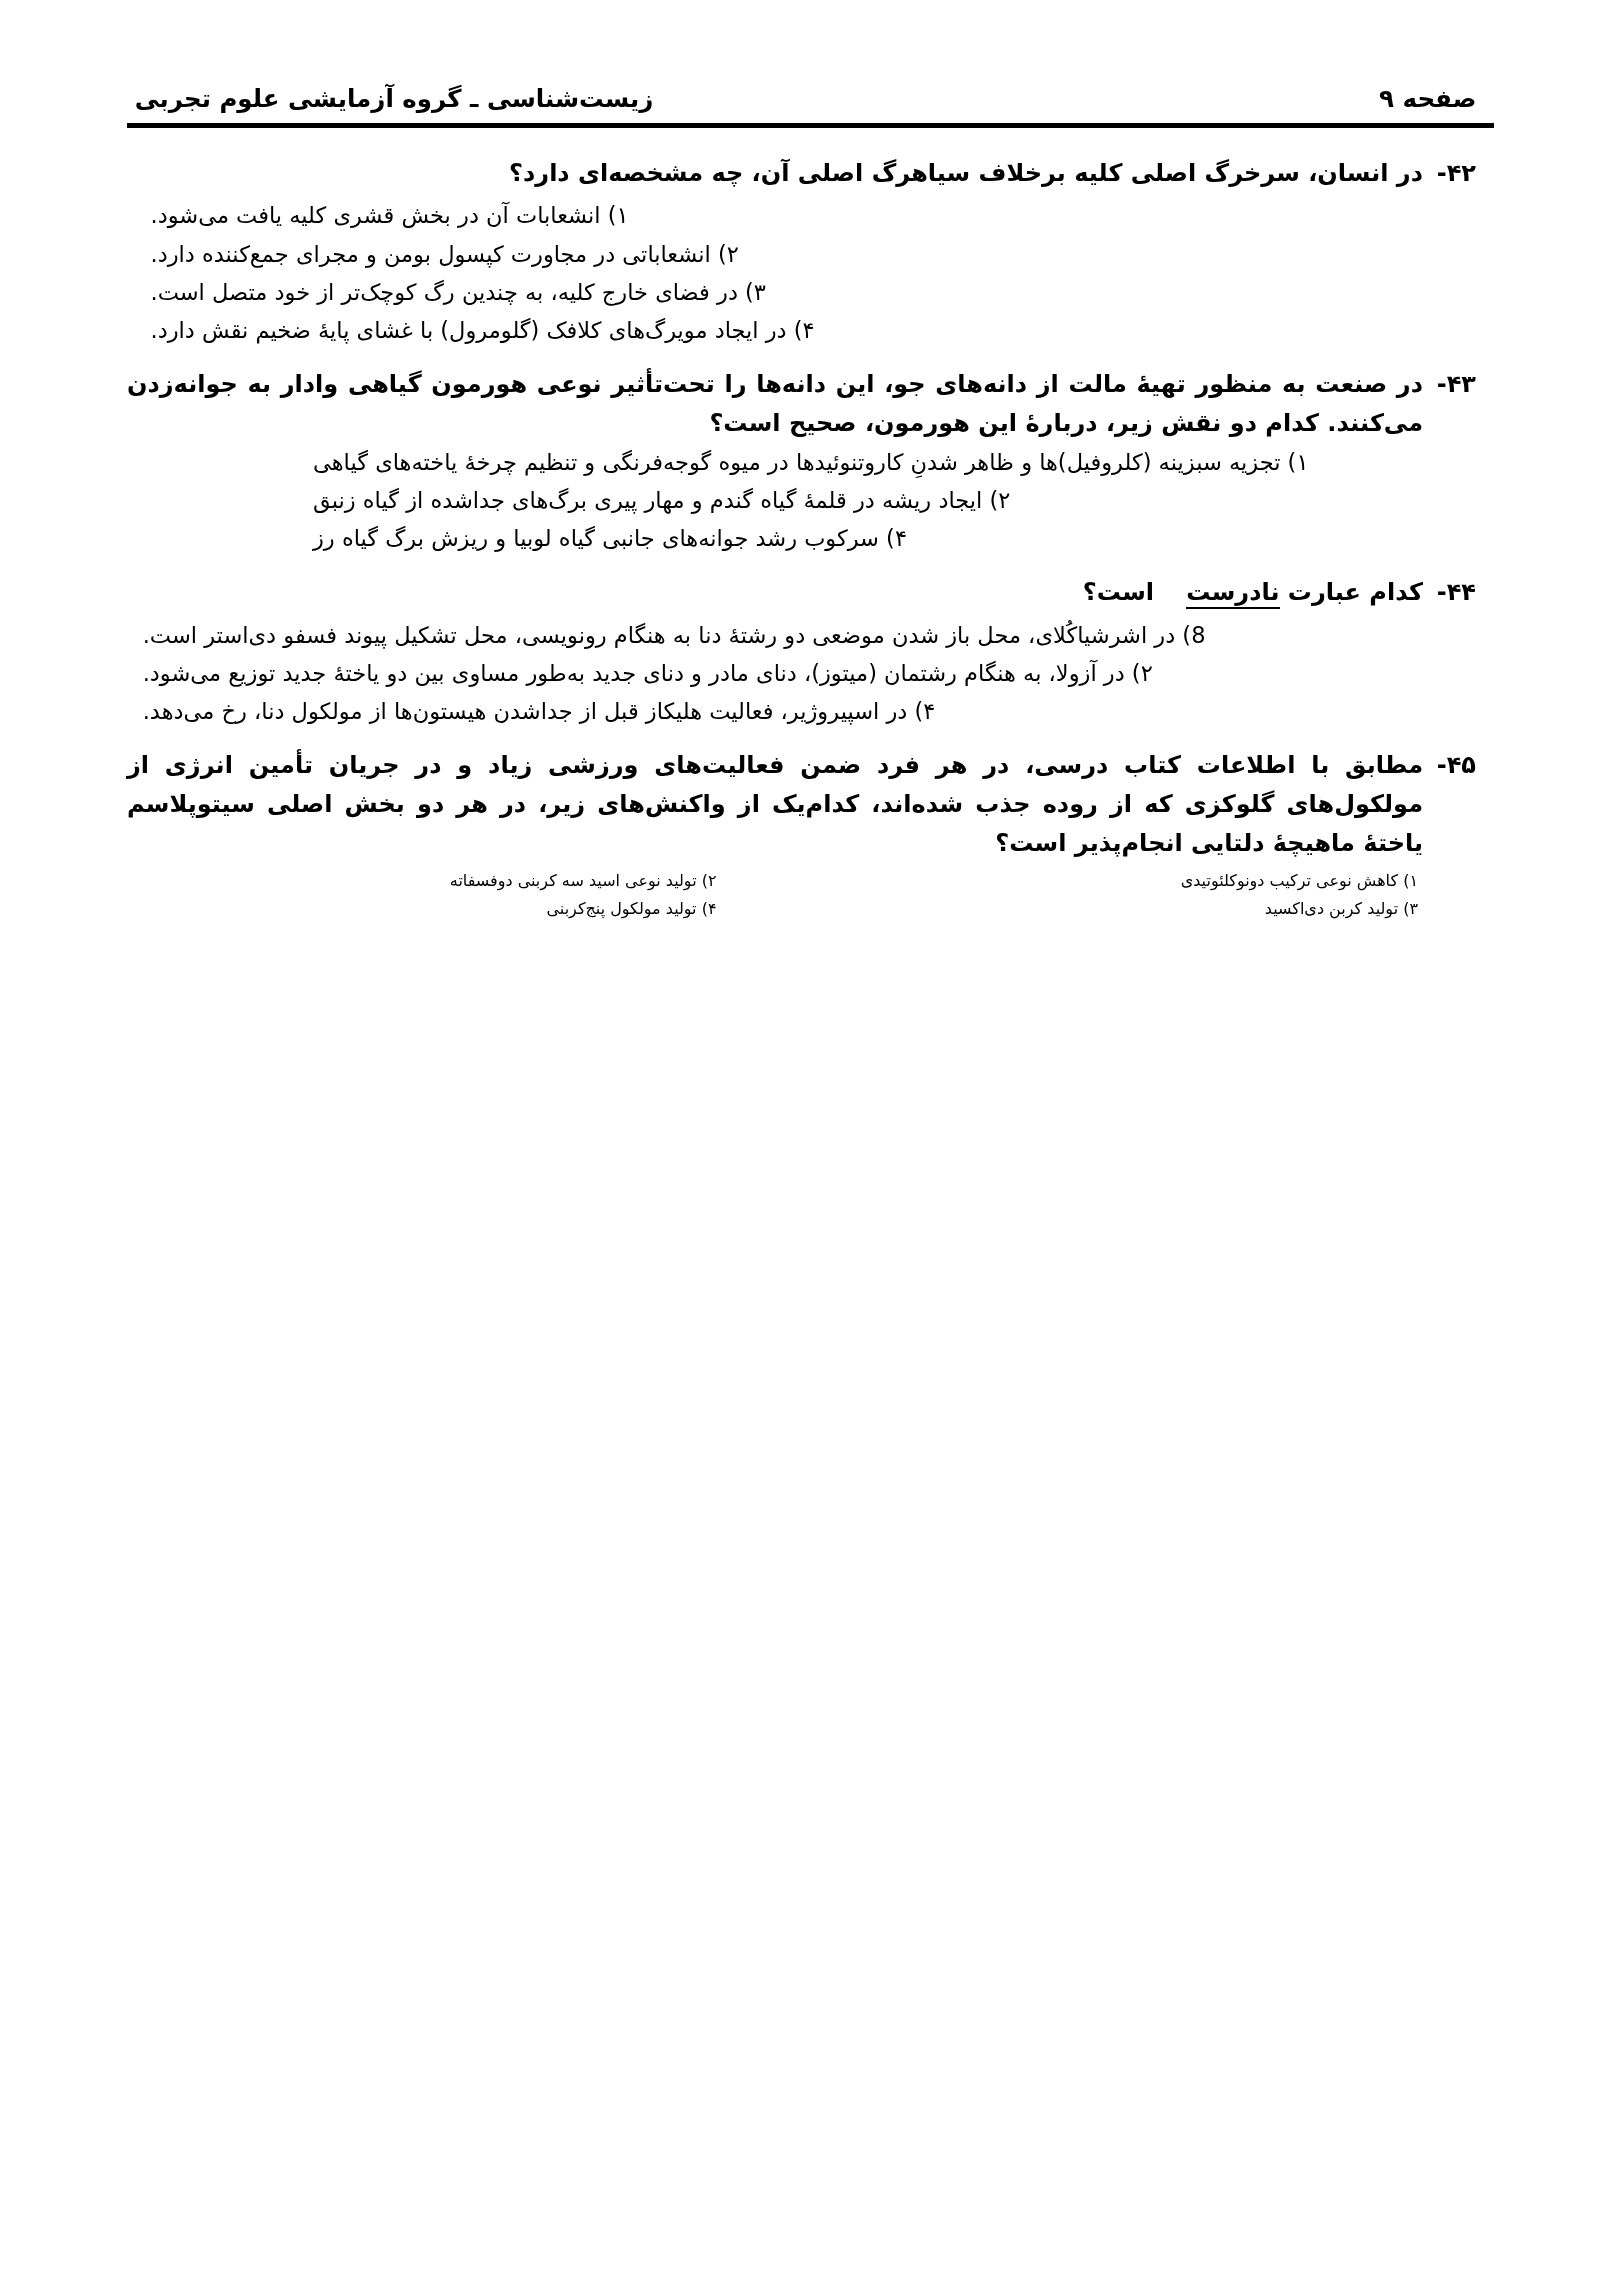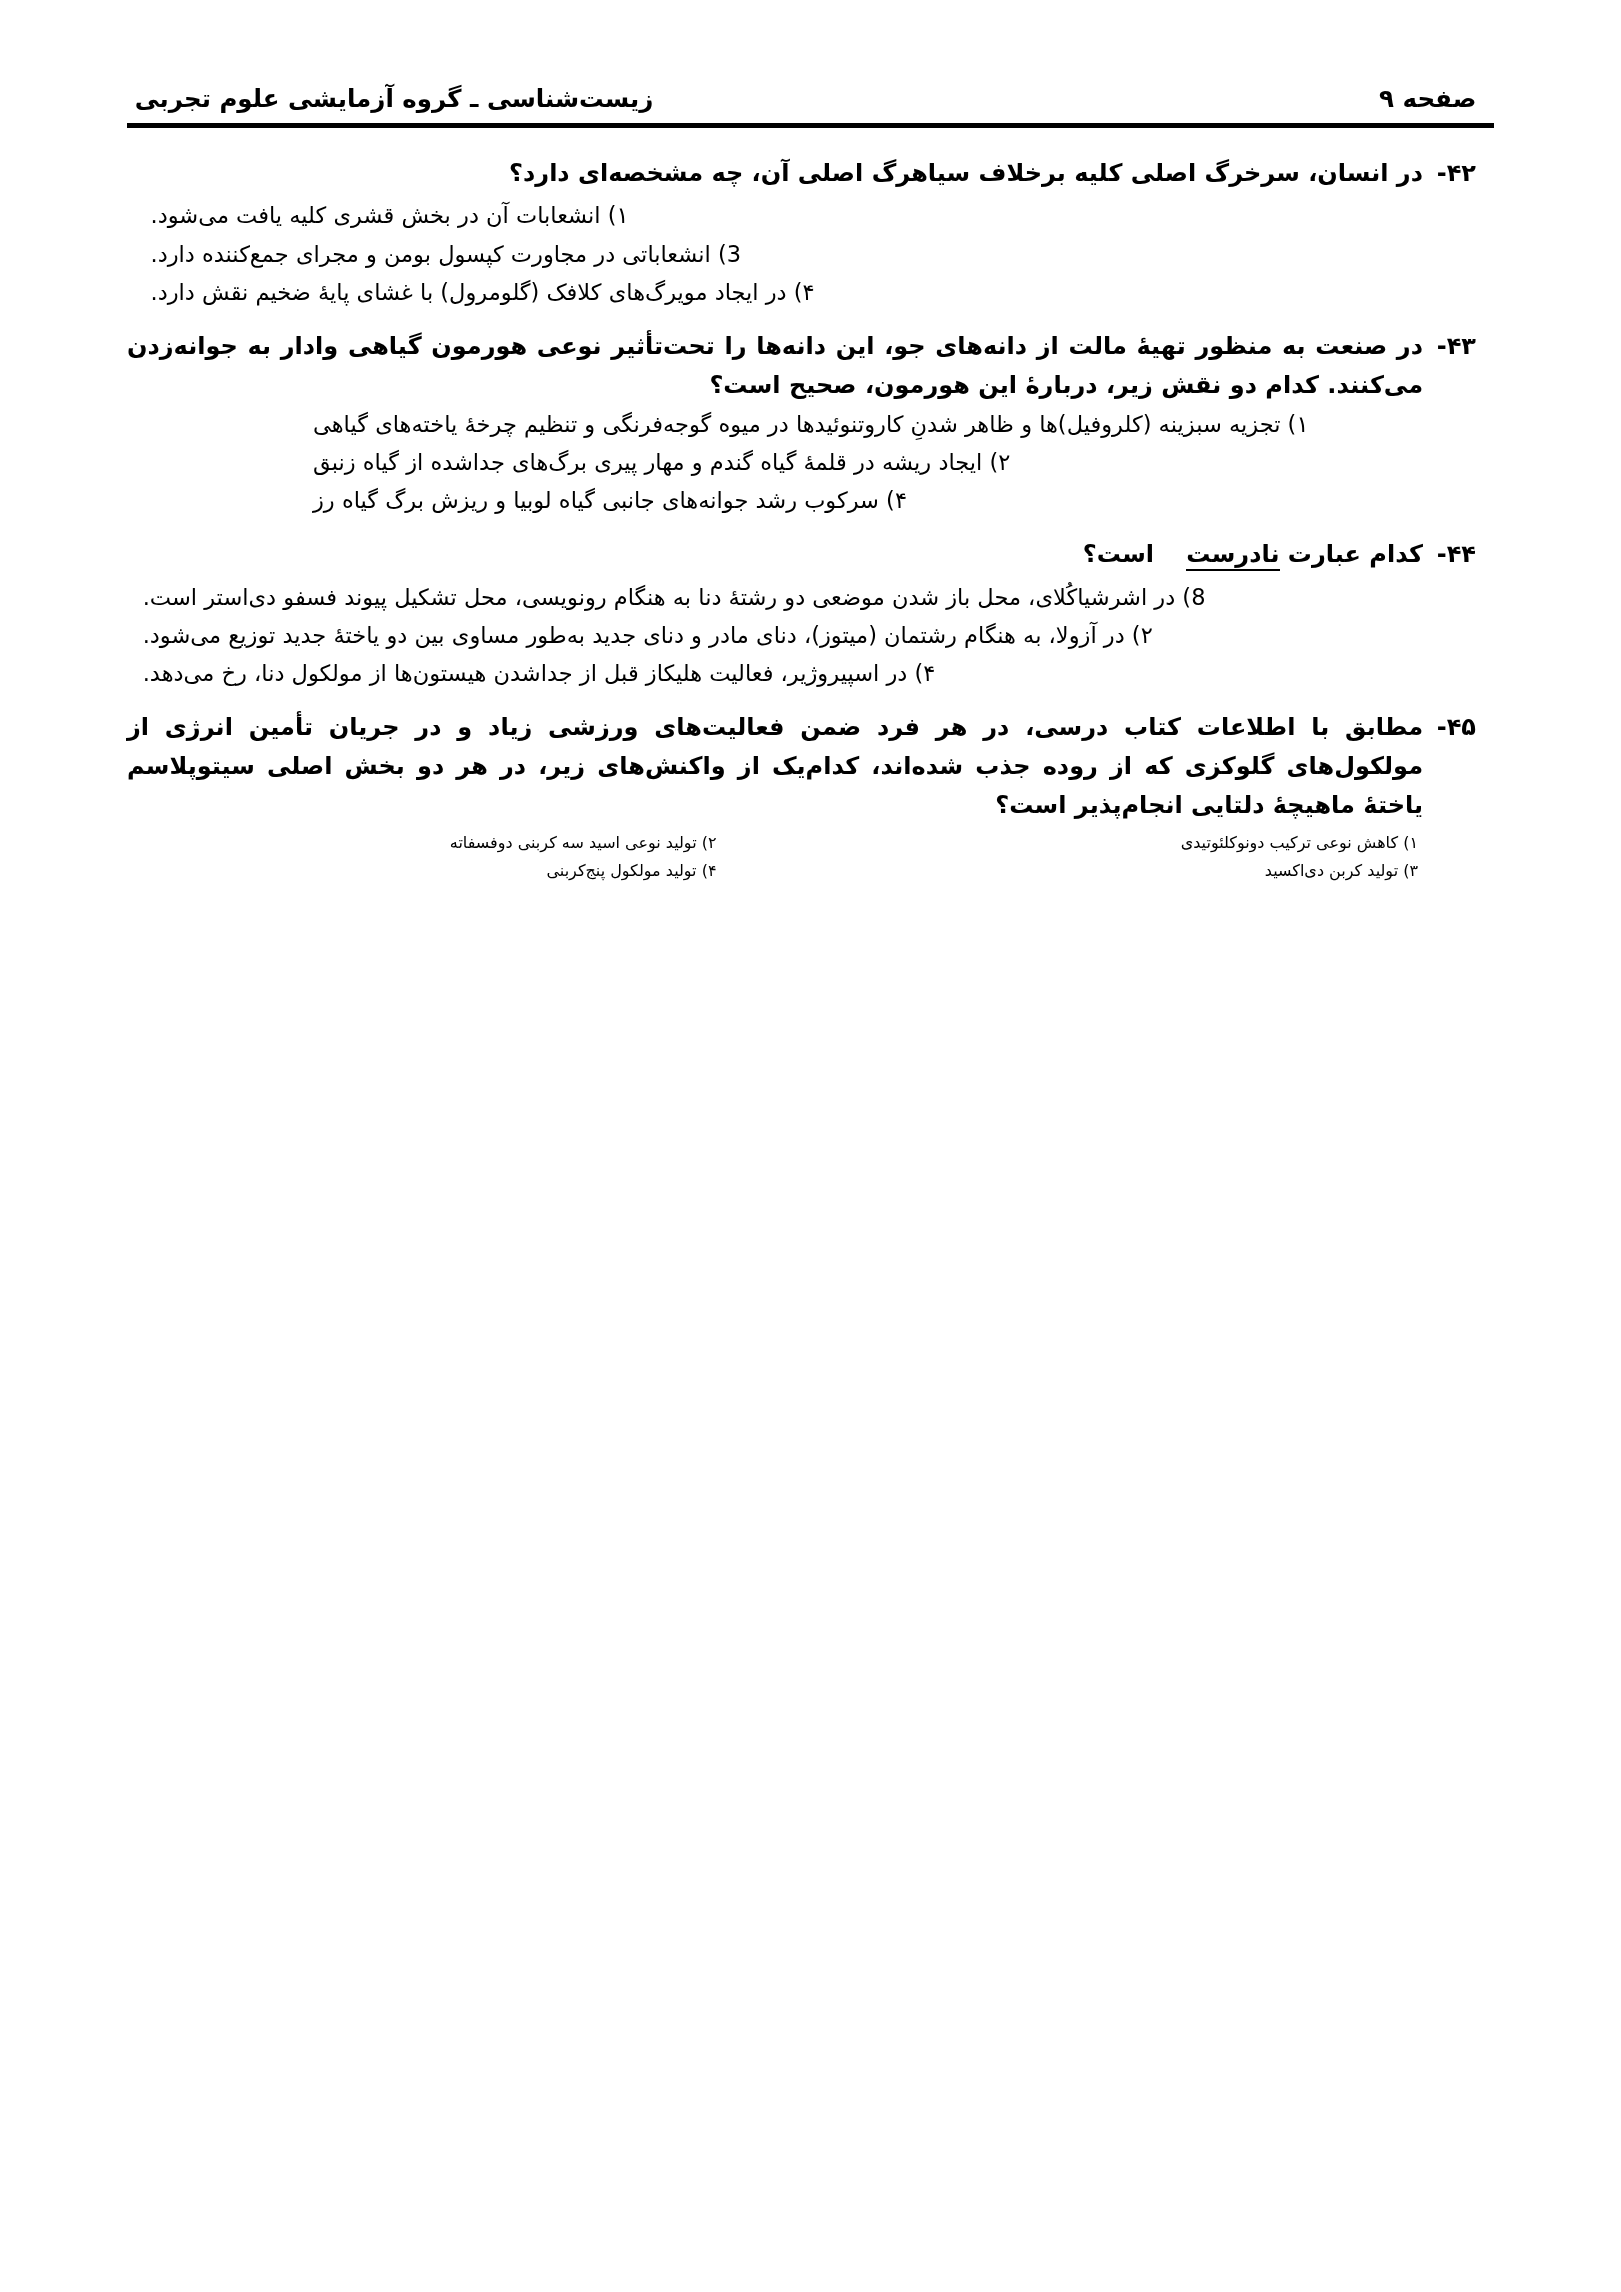--- a/index.html
+++ b/index.html
@@ -142,21 +142,22 @@
 
   <div class="questions">
 
     <div class="question-block q42">
       <div class="q-head">
         <div class="q-num">۴۲-</div>
         <div class="q-text single">در انسان، سرخرگ اصلی کلیه برخلاف سیاهرگ اصلی آن، چه مشخصه‌ای دارد؟</div>
       </div>
       <div class="options">
         <div class="option-row">۱) انشعابات آن در بخش قشری کلیه یافت می‌شود.</div>
-        <div class="option-row">3) انشعاباتی در مجاورت کپسول بومن و مجرای جمع‌کننده دارد.</div>
+        <div class="option-row">۲) انشعاباتی در مجاورت کپسول بومن و مجرای جمع‌کننده دارد.</div>
+        <div class="option-row">۳) در فضای خارج کلیه، به چندین رگ کوچک‌تر از خود متصل است.</div>
         <div class="option-row">۴) در ایجاد مویرگ‌های کلافک (گلومرول) با غشای پایهٔ ضخیم نقش دارد.</div>
       </div>
     </div>
 
     <div class="question-block q43">
       <div class="q-head">
         <div class="q-num">۴۳-</div>
         <div class="q-text">در صنعت به منظور تهیهٔ مالت از دانه‌های جو، این دانه‌ها را تحت‌تأثیر نوعی هورمون گیاهی وادار به جوانه‌زدن می‌کنند. کدام دو نقش زیر، دربارهٔ این هورمون، صحیح است؟</div>
       </div>
       <div class="options">

